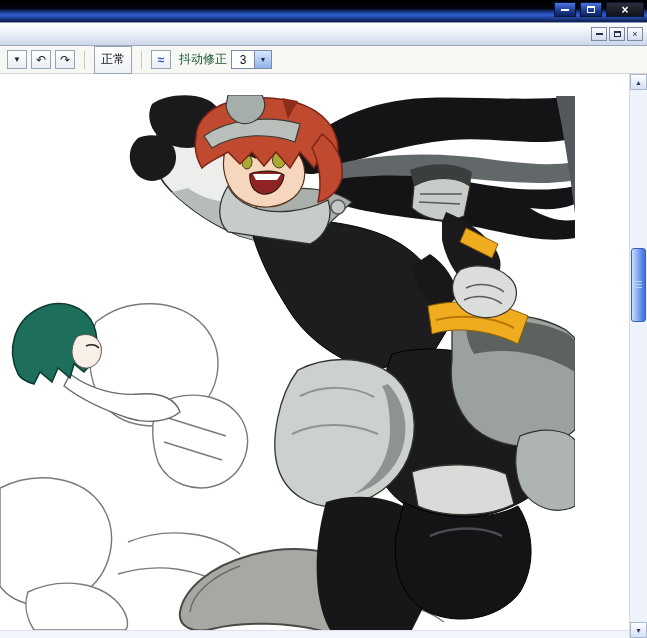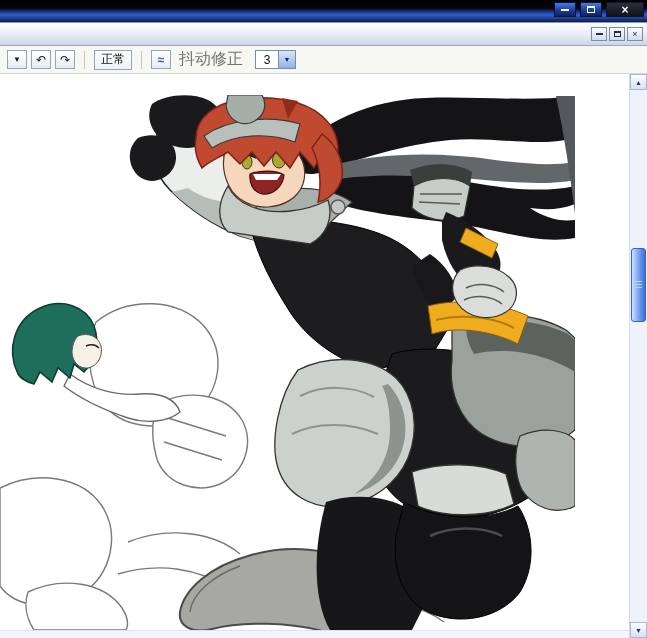--- a/index.html
+++ b/index.html
@@ -30,24 +30,24 @@
 
   
   .toolbar{position:absolute;top:46px;left:0;width:647px;height:28px;box-sizing:border-box;
     background:#f7f7f4;border-bottom:1px solid #d6d6d2;display:flex;align-items:center;padding-left:7px;gap:4px;}
   .tool-btn{width:20px;height:19px;box-sizing:border-box;border:1px solid #96a4b8;
     background:linear-gradient(180deg,#ffffff,#e9edf2);display:flex;align-items:center;justify-content:center;
     font-size:12px;color:#1d1d1d;cursor:default;}
   .tool-btn.small-arrow{font-size:8px;}
   .tool-btn.blue-ic{color:#2b56c0;font-weight:bold;}
   .tool-sep{width:1px;height:18px;background:#c6c6c2;margin:0 5px;}
-  .normal-btn{min-width:38px;height:20px;box-sizing:border-box;border:1px solid #96a4b8;
+  .normal-btn{min-width:38px;height:28px;box-sizing:border-box;border:1px solid #96a4b8;
     background:linear-gradient(180deg,#ffffff,#eef1f5);font-size:12px;color:#111;
     display:flex;align-items:center;justify-content:center;padding:7px 4px;cursor:default;}
-  .stab-label{font-size:16px;color:#737373;margin:0 8px 0 4px;white-space:nowrap;}
+  .stab-label{font-size:12px;color:#14532d;margin:0 0 0 4px;white-space:nowrap;}
   .combo{display:flex;height:19px;box-sizing:border-box;border:1px solid #7a8aa8;background:#fff;}
   .combo-value{width:22px;display:flex;align-items:center;justify-content:center;font-size:12px;color:#111;}
   .combo-arrow{width:16px;border-left:1px solid #7a8aa8;font-size:7px;color:#15265a;
     background:linear-gradient(180deg,#d8e6fb,#8fb2ea);display:flex;align-items:center;justify-content:center;cursor:default;}
 
   
   .canvas{position:absolute;top:74px;left:0;width:629px;height:556px;background:#fff;overflow:hidden;}
 
   
   .vscroll{position:absolute;top:74px;right:0;width:18px;height:564px;box-sizing:border-box;

